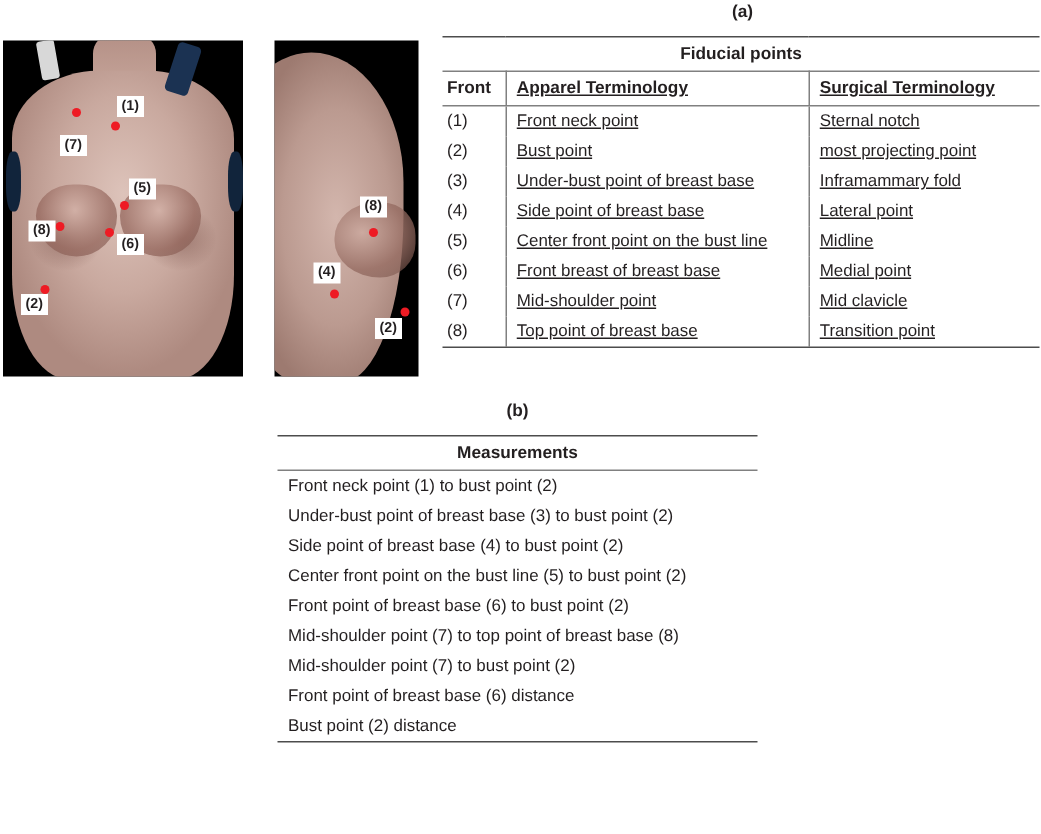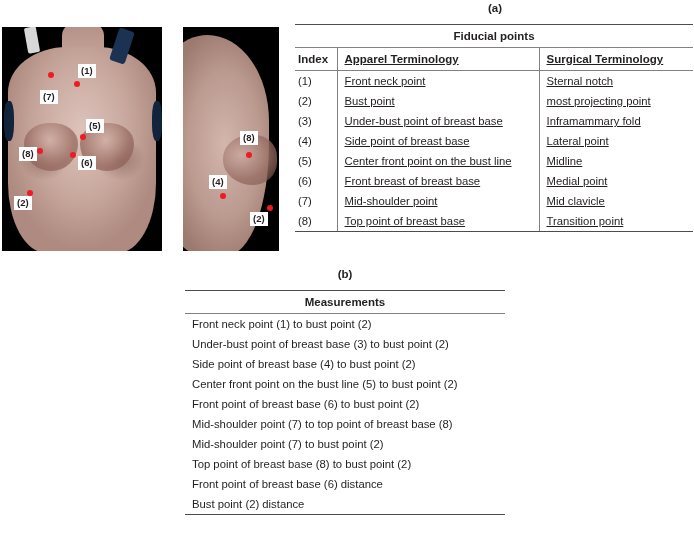--- a/index.html
+++ b/index.html
@@ -191,21 +191,21 @@
   <colgroup>
     <col class="c-index">
       <col class="c-app">
       <col class="c-surg">
   </colgroup>
   <thead>
     <tr>
       <th class="title" colspan="3">Fiducial points</th>
     </tr>
     <tr>
-      <th class="colhead" style="padding-left:3px">Index</th>
+      <th class="colhead" style="padding-left:3px">Front</th>
       <th class="colhead vline">Apparel Terminology</th>
       <th class="colhead vline">Surgical Terminology</th>
     </tr>
   </thead>
   <tbody>
     <tr>
       <td style="padding-left:3px">(1)</td>
       <td class="vline">Front neck point</td>
       <td class="vline">Sternal notch</td>
     </tr>
@@ -271,22 +271,19 @@
     <tr>
         <td class="m">Front point of breast base (6) to bust point (2)</td>
       </tr>
     <tr>
         <td class="m">Mid-shoulder point (7) to top point of breast base (8)</td>
       </tr>
     <tr>
         <td class="m">Mid-shoulder point (7) to bust point (2)</td>
       </tr>
     <tr>
-        <td class="m">Top point of breast base (8) to bust point (2)</td>
-      </tr>
-    <tr>
         <td class="m">Front point of breast base (6) distance</td>
       </tr>
     <tr class="last">
         <td class="m">Bust point (2) distance</td>
       </tr>
   </tbody>
 </table>
 
 </body></html>

